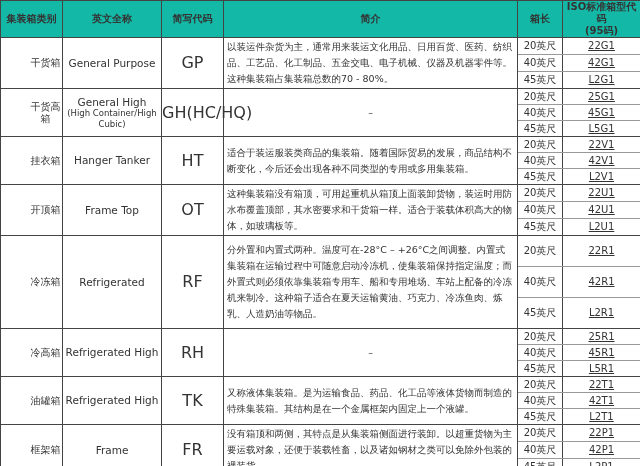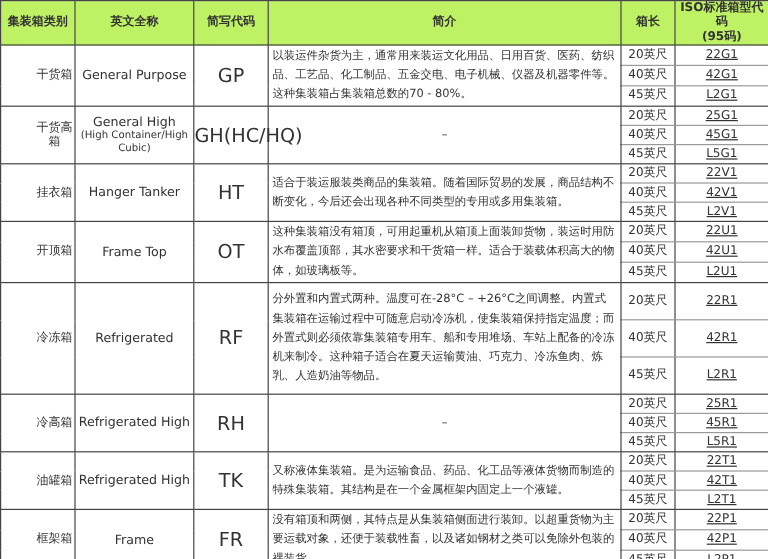--- a/index.html
+++ b/index.html
@@ -1,19 +1,19 @@
 <!DOCTYPE html>
 <html><head>
 <meta charset="utf-8">
 <style>
   html, body { margin: 0; padding: 0; background: #ffffff; }
   body { width: 640px; height: 466px; overflow: hidden; font-family: "DejaVu Sans", sans-serif; color: #333; }
   table { border-collapse: collapse; width: 640px; table-layout: fixed; }
   th, td { border: 1.5px solid #444; padding: 0; font-size: 10px; text-align: center; vertical-align: middle; line-height: 1.2; }
-  thead th { background: #bef264; font-weight: bold; height: 33px; font-size: 10px; color: #333; }
+  thead th { background: #14b8a6; font-weight: bold; height: 33px; font-size: 10px; color: #333; }
   td.cat { font-size: 10px; padding-left: 28px; }
   td.en { font-size: 10.5px; }
   td.en .sub { font-size: 8.5px; display: block; line-height: 1.25; }
   td.code { font-size: 16px; }
   td.desc { text-align: left; padding: 1px 3px; font-size: 9.5px; line-height: 16px; margin-left: 44px; }
   td.desc.empty { text-align: center; }
   td.len { font-size: 10px; height: 15px; border-left: 1.5px solid #444; }
   td.iso { font-size: 10px; height: 15px; text-decoration: underline; }
   td.len, td.iso { border-top: 1px solid #999; border-bottom: 1px solid #999; }
   tr.first td.len, tr.first td.iso { border-top: 1.5px solid #444; }

